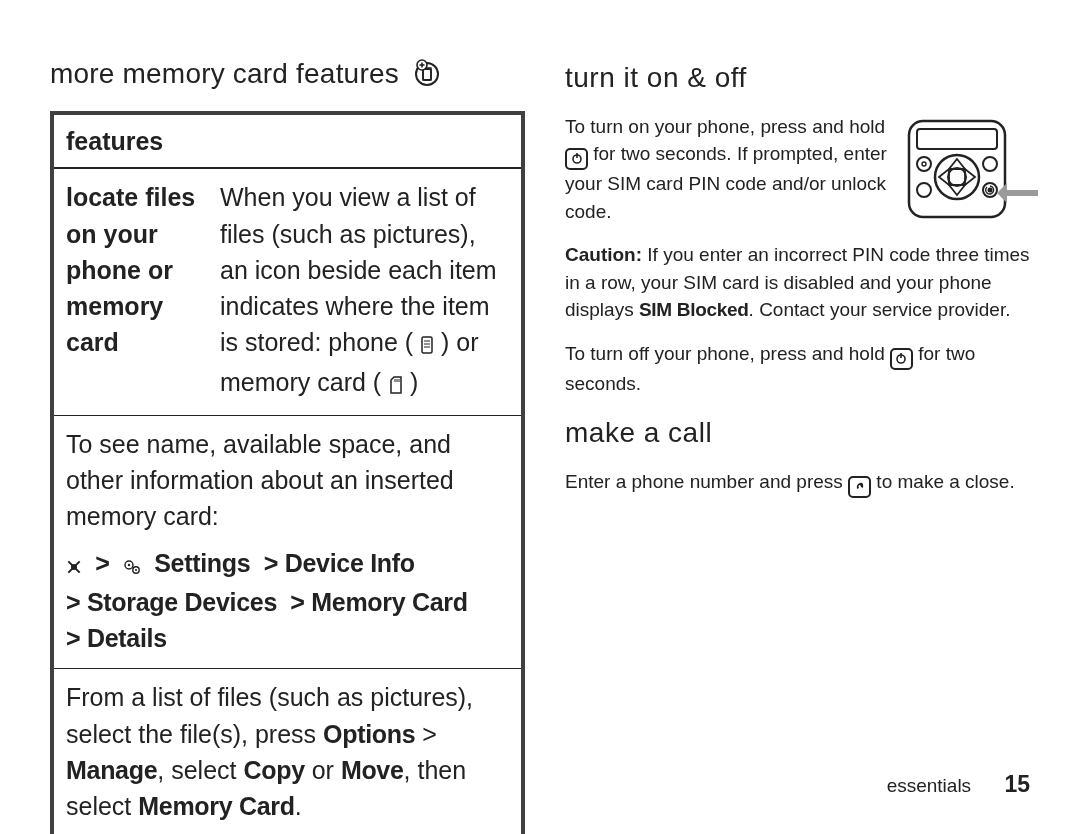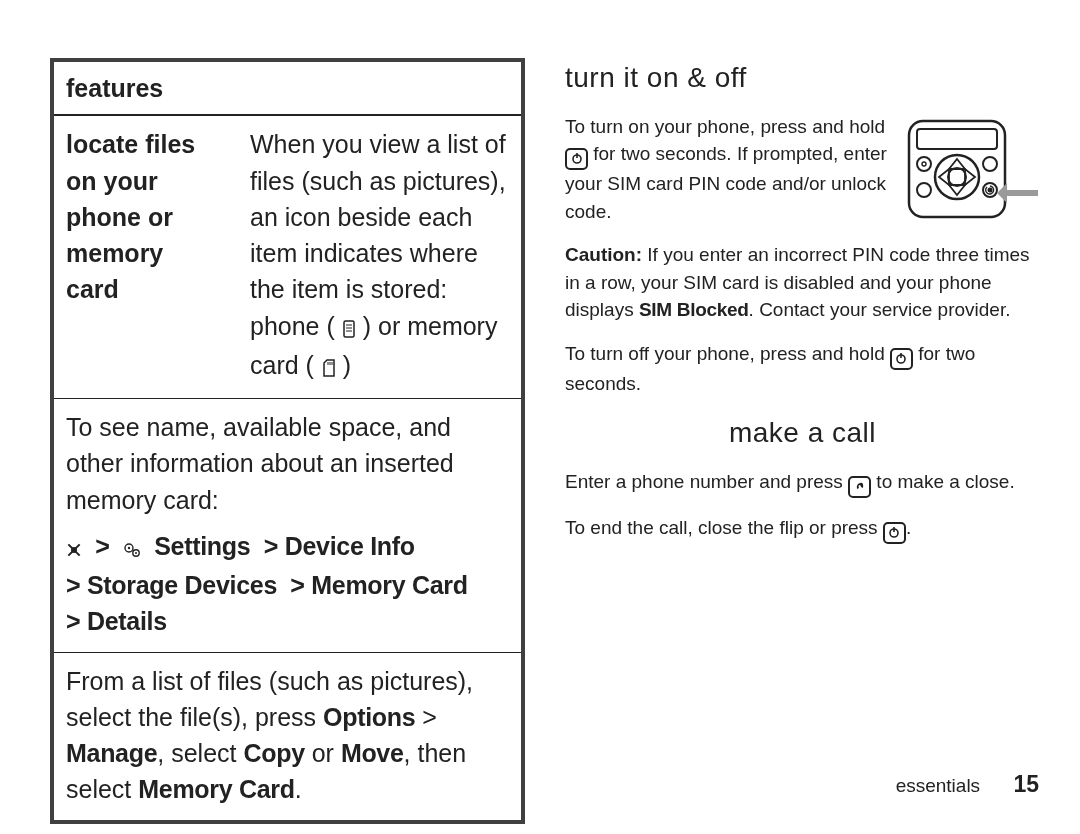--- a/index.html
+++ b/index.html
@@ -36,21 +36,21 @@
   }
   .tbl .hdr{
     border-bottom:2px solid #222;
     padding:8px 12px 8px 12px;
     font-weight:bold;
   }
   .tbl .row{
     display:flex;
     border-bottom:1.5px solid #222;
     padding:10px 12px 12px 12px;
-    gap:34px;
+    gap:4px;
   }
   .tbl .row:last-child{border-bottom:none;}
   .tbl .row .fcell{
     width:150px;
     flex:0 0 150px;
     font-weight:bold;
   }
   .tbl .row .dcell{flex:1;}
   .cond{font-family:"Arial Narrow",Arial,sans-serif;letter-spacing:-0.3px;font-weight:bold;}
   .big-heading{
@@ -61,21 +61,21 @@
   }
   .body-txt{font-size:19px;line-height:1.45;}
   .body-txt p{margin:0 0 16px 0;}
   .illus{
     float:right;
     width:135px;height:115px;
     margin:2px 0 8px 10px;
   }
   .footer{
     position:absolute;
-    right:41px;
+    right:50px;
     bottom:36px;
     font-size:19px;
   }
   .footer .pg{font-weight:bold;font-size:23px;margin-left:28px;}
   .inline-icon{display:inline-block;vertical-align:-3px;}
   .key-box{
     display:inline-block;
     border:2px solid #222;
     border-radius:5px;
     padding:0 3px 0 3px;
@@ -87,20 +87,33 @@
     min-width:13px;
     text-align:center;
   }
 </style>
 </head>
 <body>
 
 <div class="page">
 
   <div class="col">
+    <h2 class="left-heading">
+      <span>more memory card features</span>
+      <span class="icon-super">
+        <svg width="28" height="28" viewBox="0 0 28 28">
+          <circle cx="14" cy="16" r="11" fill="none" stroke="#222" stroke-width="2"></circle>
+          <rect x="10" y="11" width="8" height="11" rx="1.5" fill="none" stroke="#222" stroke-width="1.8"></rect>
+          <path d="M10 12 L12 10 L18 10 L18 22 L10 22 Z" fill="none" stroke="#222" stroke-width="1.4"></path>
+          <circle cx="9" cy="7" r="5" fill="#fff" stroke="#222" stroke-width="1.6"></circle>
+          <line x1="9" y1="4.5" x2="9" y2="9.5" stroke="#222" stroke-width="1.6"></line>
+          <line x1="6.5" y1="7" x2="11.5" y2="7" stroke="#222" stroke-width="1.6"></line>
+        </svg>
+      </span>
+    </h2>
 
     <div class="tbl">
       <div class="hdr">features</div>
 
       <div class="row">
         <div class="fcell">locate files on your phone or memory card</div>
         <div class="dcell">
           <span>When you view a list of files (such as pictures), an icon beside each item indicates where the item is stored: phone (</span>
           <span class="inline-icon">
             <svg width="14" height="18" viewBox="0 0 14 18">
@@ -201,33 +214,27 @@
       <b>Caution:</b><span> If you enter an incorrect PIN code three times in a row, your SIM card is disabled and your phone displays </span><span class="cond">SIM Blocked</span><span>. Contact your service provider.</span>
     </p>
 
     <p>
       <span>To turn off your phone, press and hold </span><span class="key-box"><svg width="12" height="12" viewBox="0 0 12 12" style="vertical-align:-1px">
             <circle cx="6" cy="7" r="4" fill="none" stroke="#222" stroke-width="1.6"></circle>
             <line x1="6" y1="1" x2="6" y2="6" stroke="#222" stroke-width="1.6"></line>
           </svg></span><span> for two seconds.</span>
     </p>
 
-    <h1 class="big-heading" style="margin-top:12px;text-align:center;">make a call</h1>
+    <h1 class="big-heading" style="margin-top:12px;">make a call</h1>
 
     <p>
       <span>Enter a phone number and press </span><span class="key-box"><svg width="12" height="12" viewBox="0 0 12 12" style="vertical-align:-1px">
             <path d="M3 9 Q2 4 6 3 Q10 2 9 8 L7 7 Q7 5 5 5 Q4 6 5 8 Z" fill="#222"></path>
           </svg></span><span> to make a close.</span>
     </p>
 
-    <p>
-      <span>To end the call, close the flip or press </span><span class="key-box"><svg width="12" height="12" viewBox="0 0 12 12" style="vertical-align:-1px">
-            <circle cx="6" cy="7" r="4" fill="none" stroke="#222" stroke-width="1.6"></circle>
-            <line x1="6" y1="1" x2="6" y2="6" stroke="#222" stroke-width="1.6"></line>
-          </svg></span><span>.</span>
-    </p>
   </div>
 </div>
 
 <div class="footer">
   <span>essentials</span>
   <span class="pg">15</span>
 </div>
 
 </body></html>

